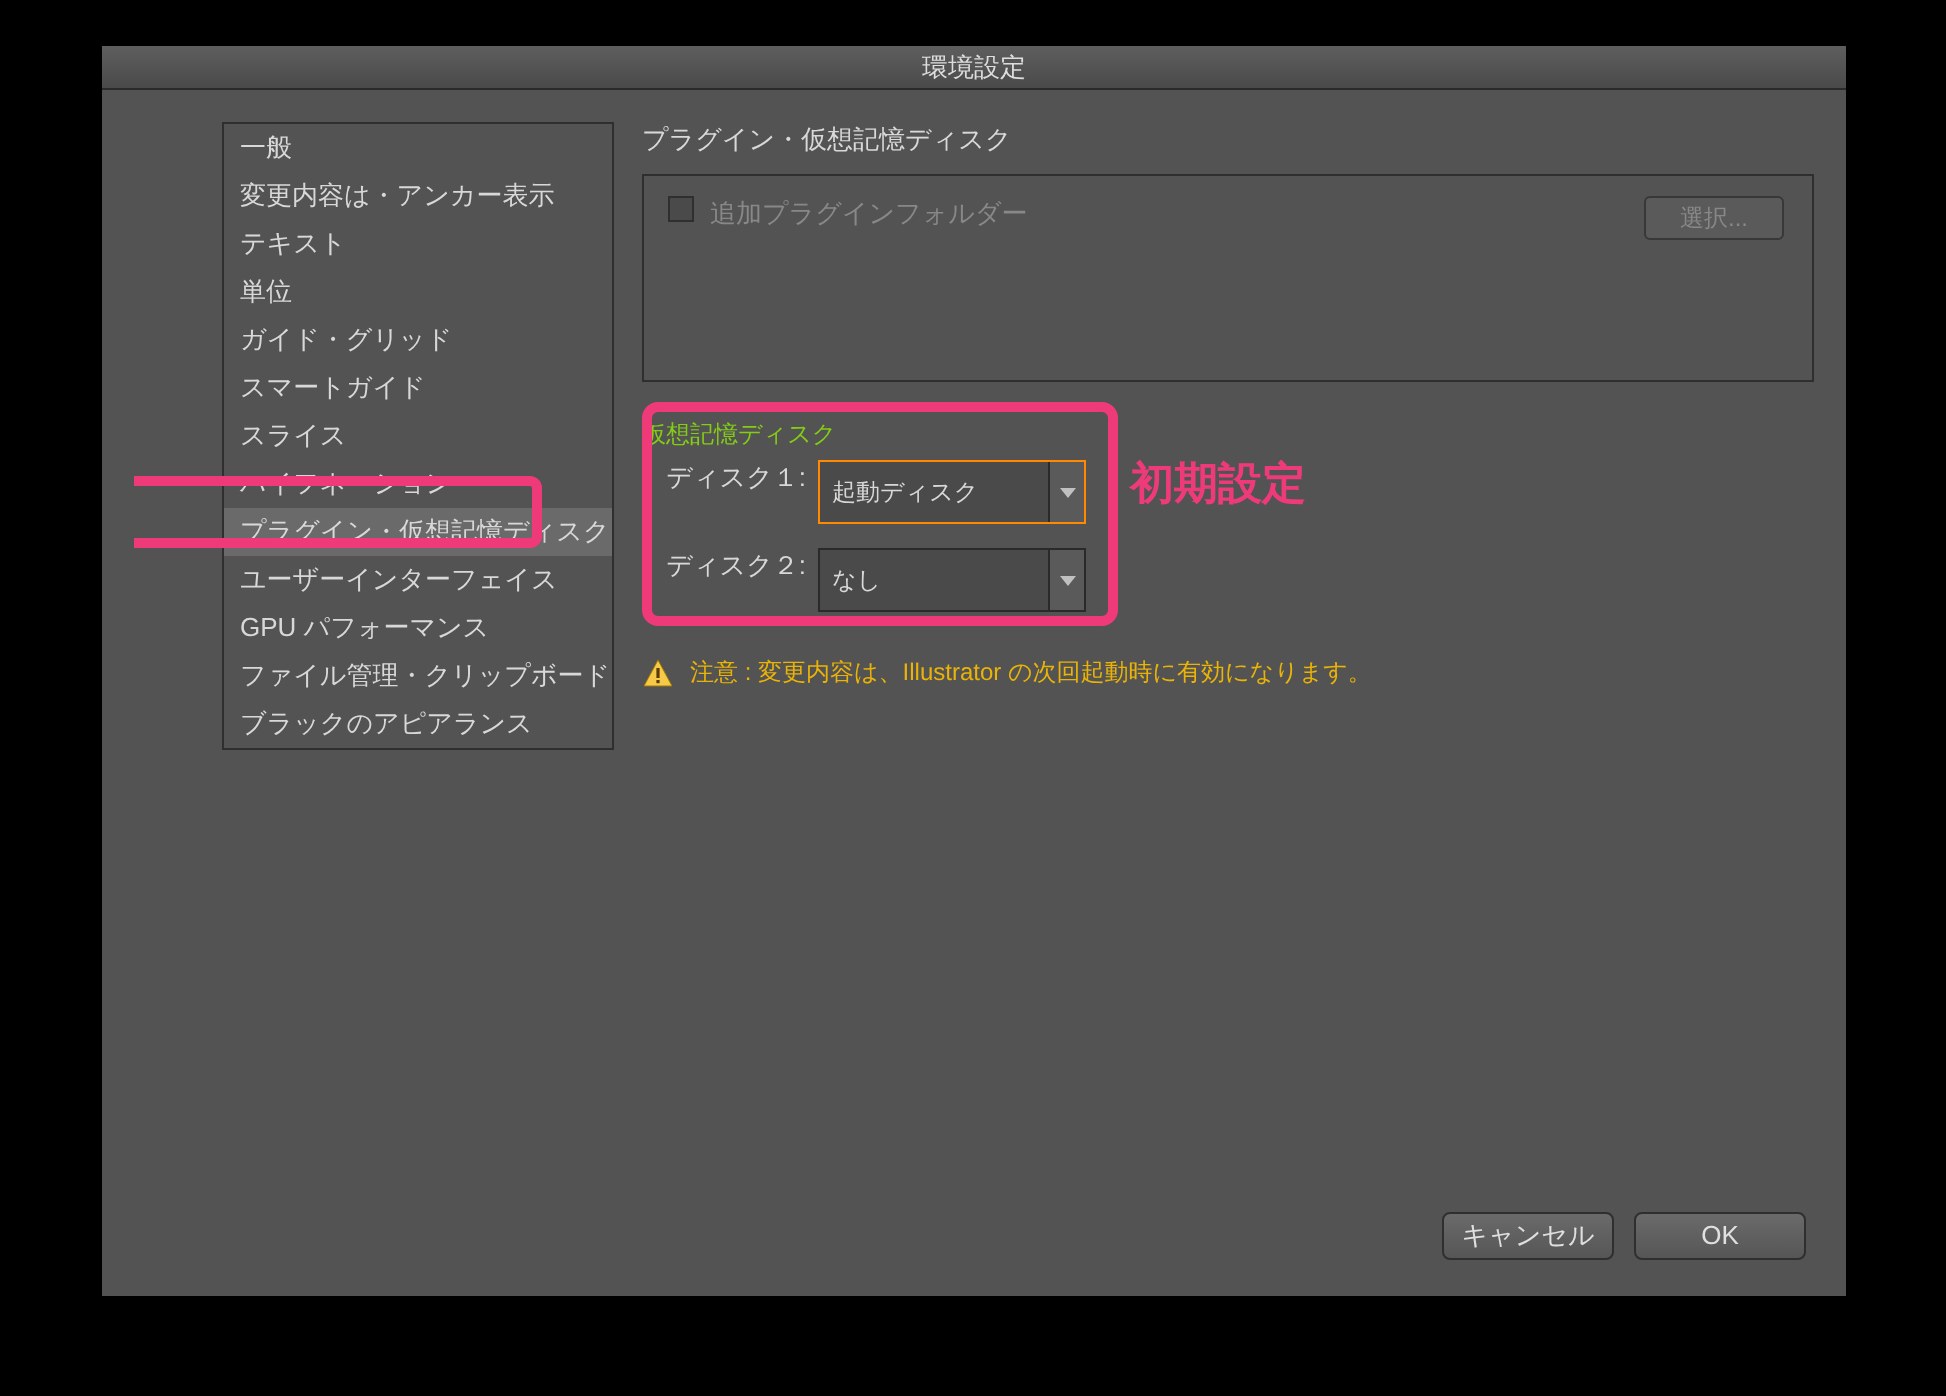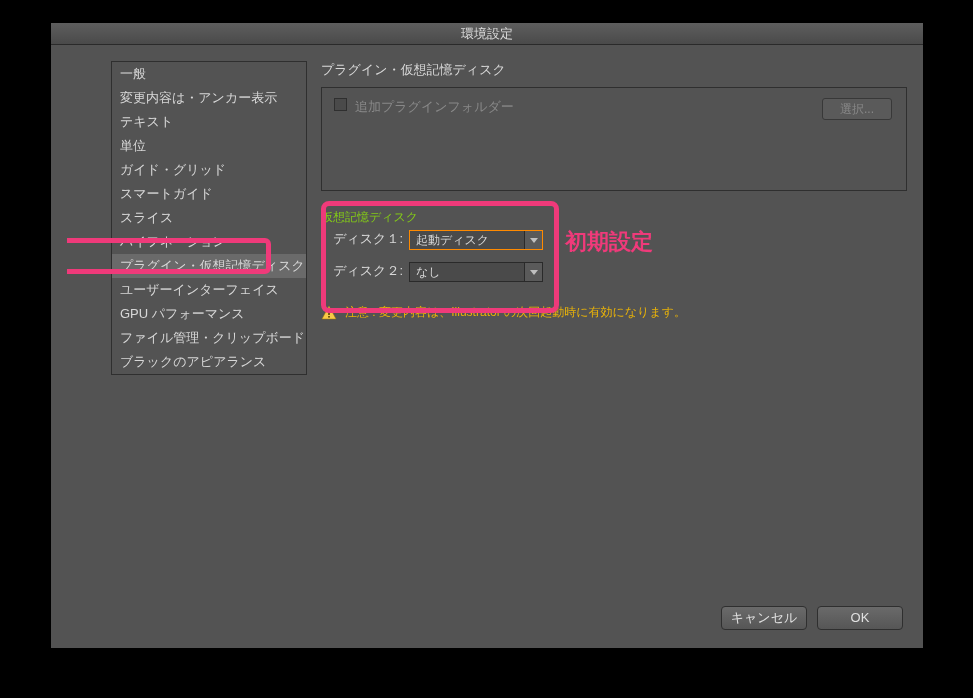--- a/index.html
+++ b/index.html
@@ -124,21 +124,21 @@
       margin-bottom: 12px;
     }
     .disk-label {
       width: 82px;
       text-align: right;
       font-size: 13px;
       color: #d8d8d8;
     }
     .dropdown {
       width: 134px;
-      height: 20px;
+      height: 32px;
       background: #4a4a4a;
       border: 1px solid #2a2a2a;
       display: flex;
       align-items: center;
       position: relative;
       padding-left: 6px;
       font-size: 12px;
       color: #d8d8d8;
     }
     .dropdown.highlighted {

